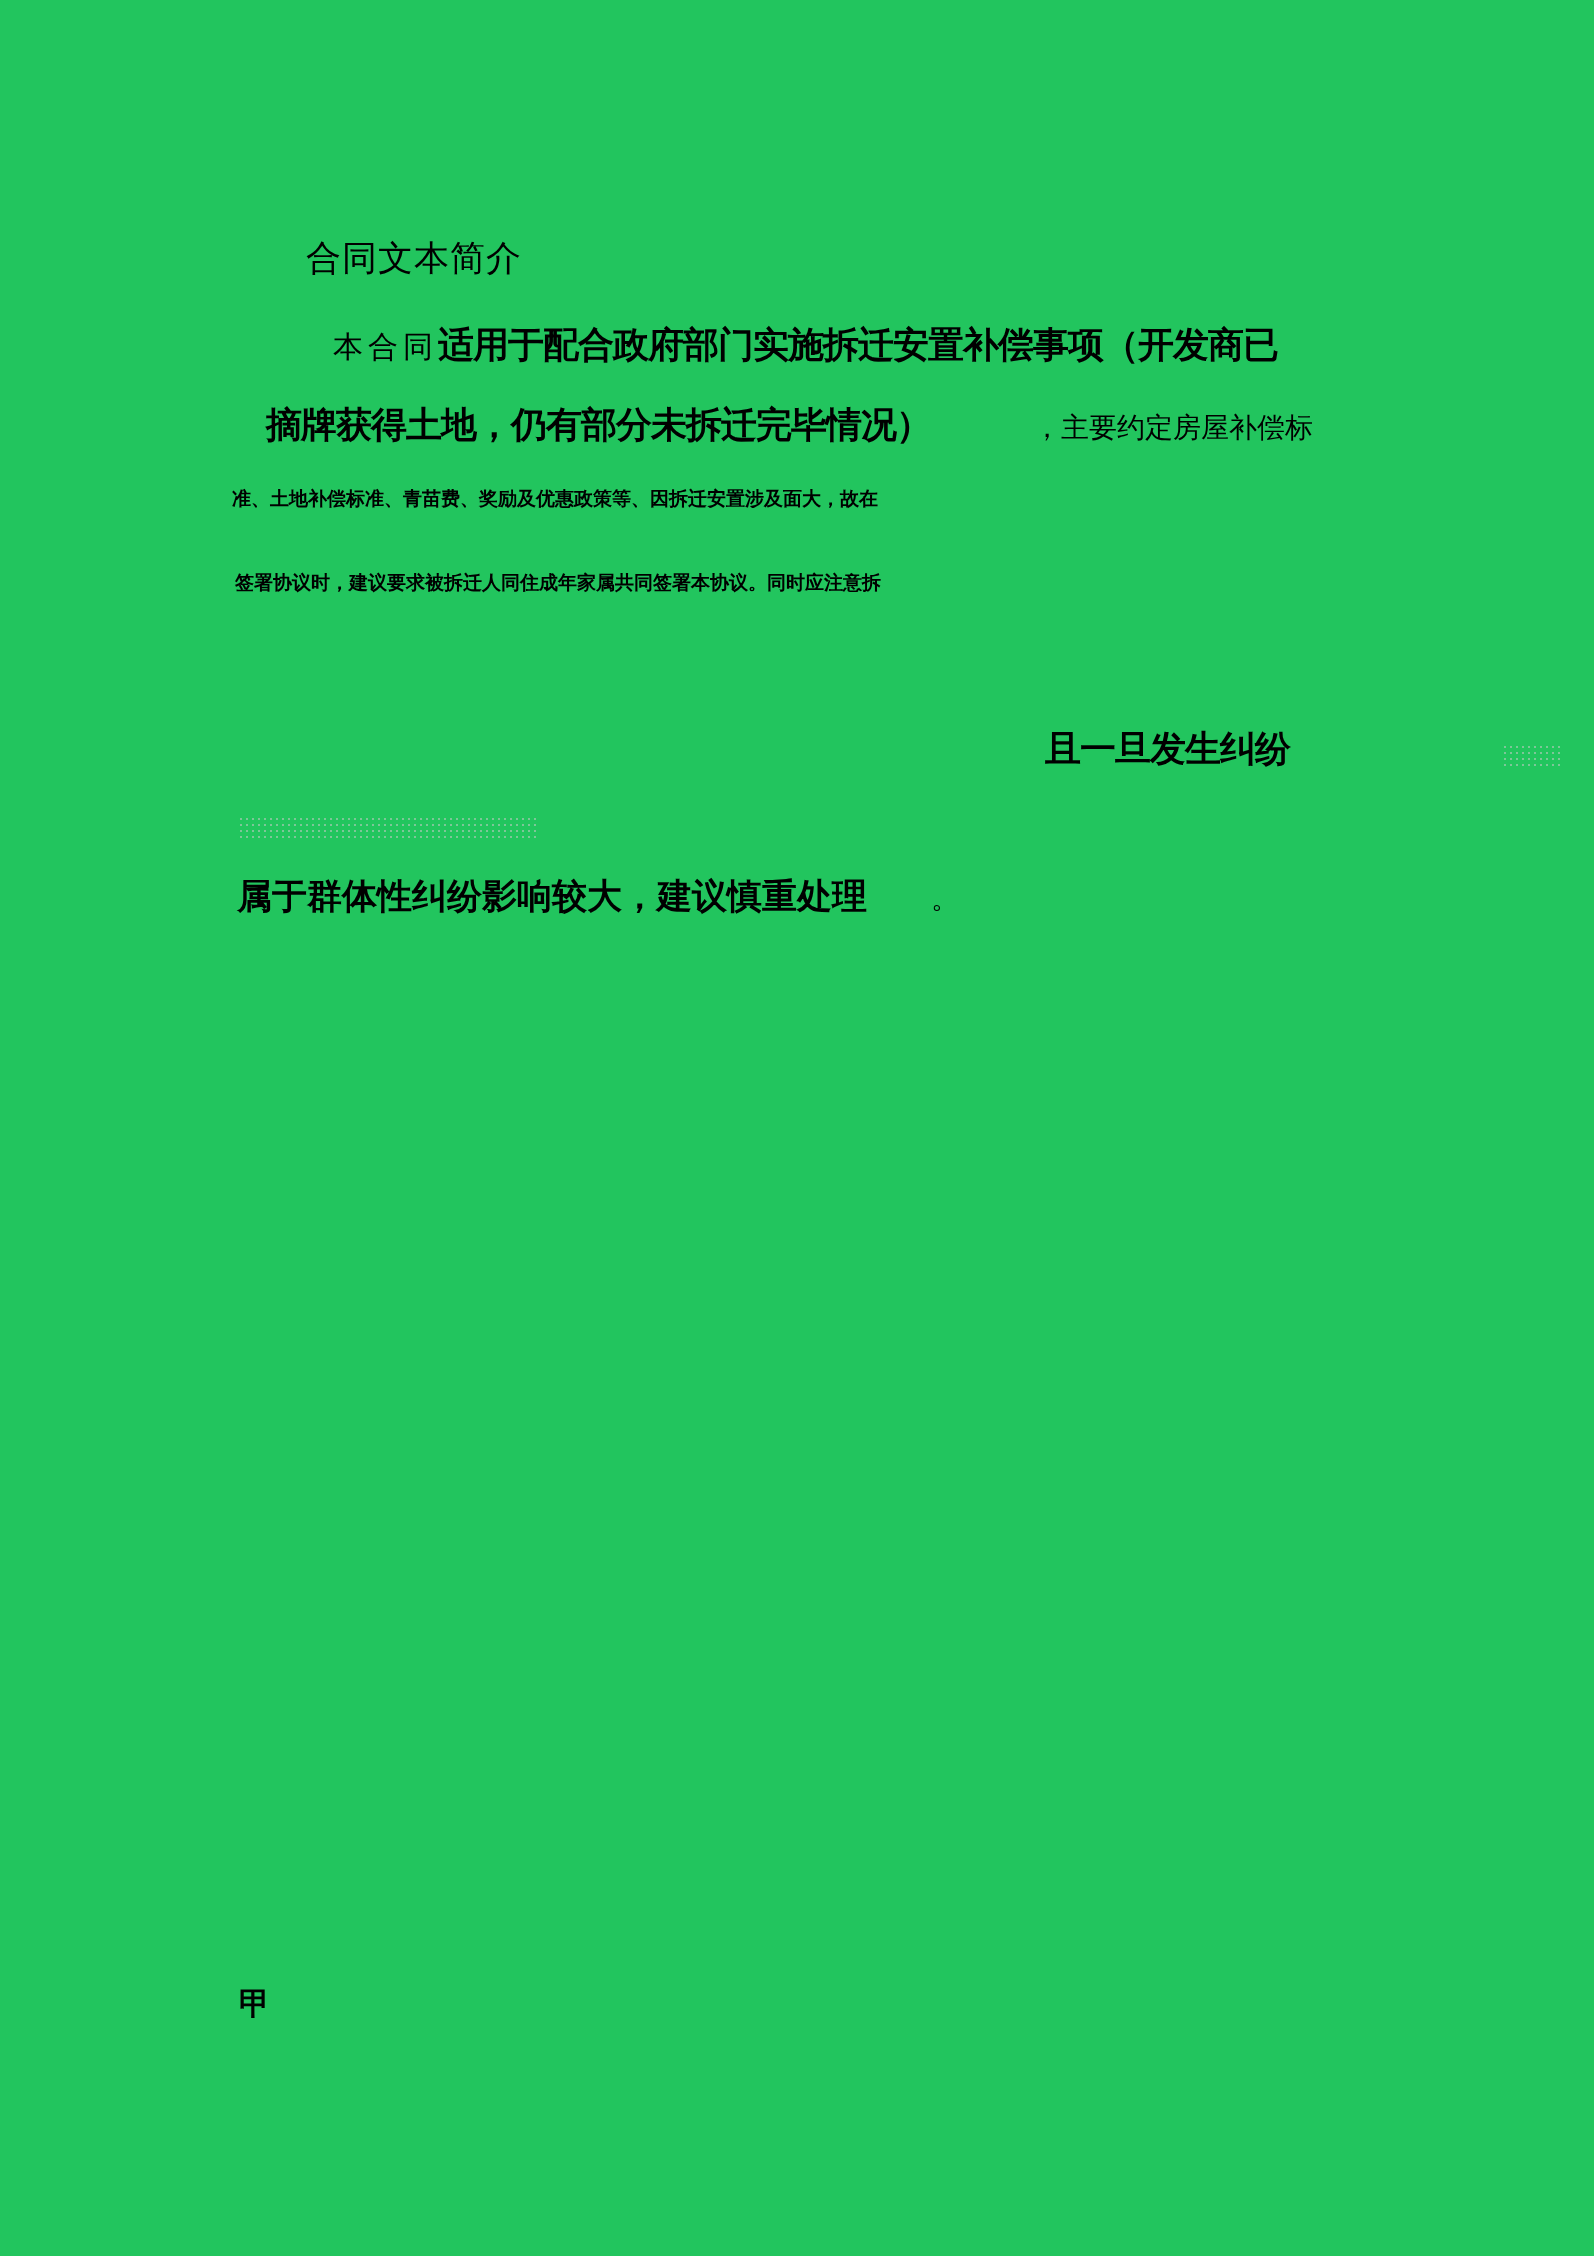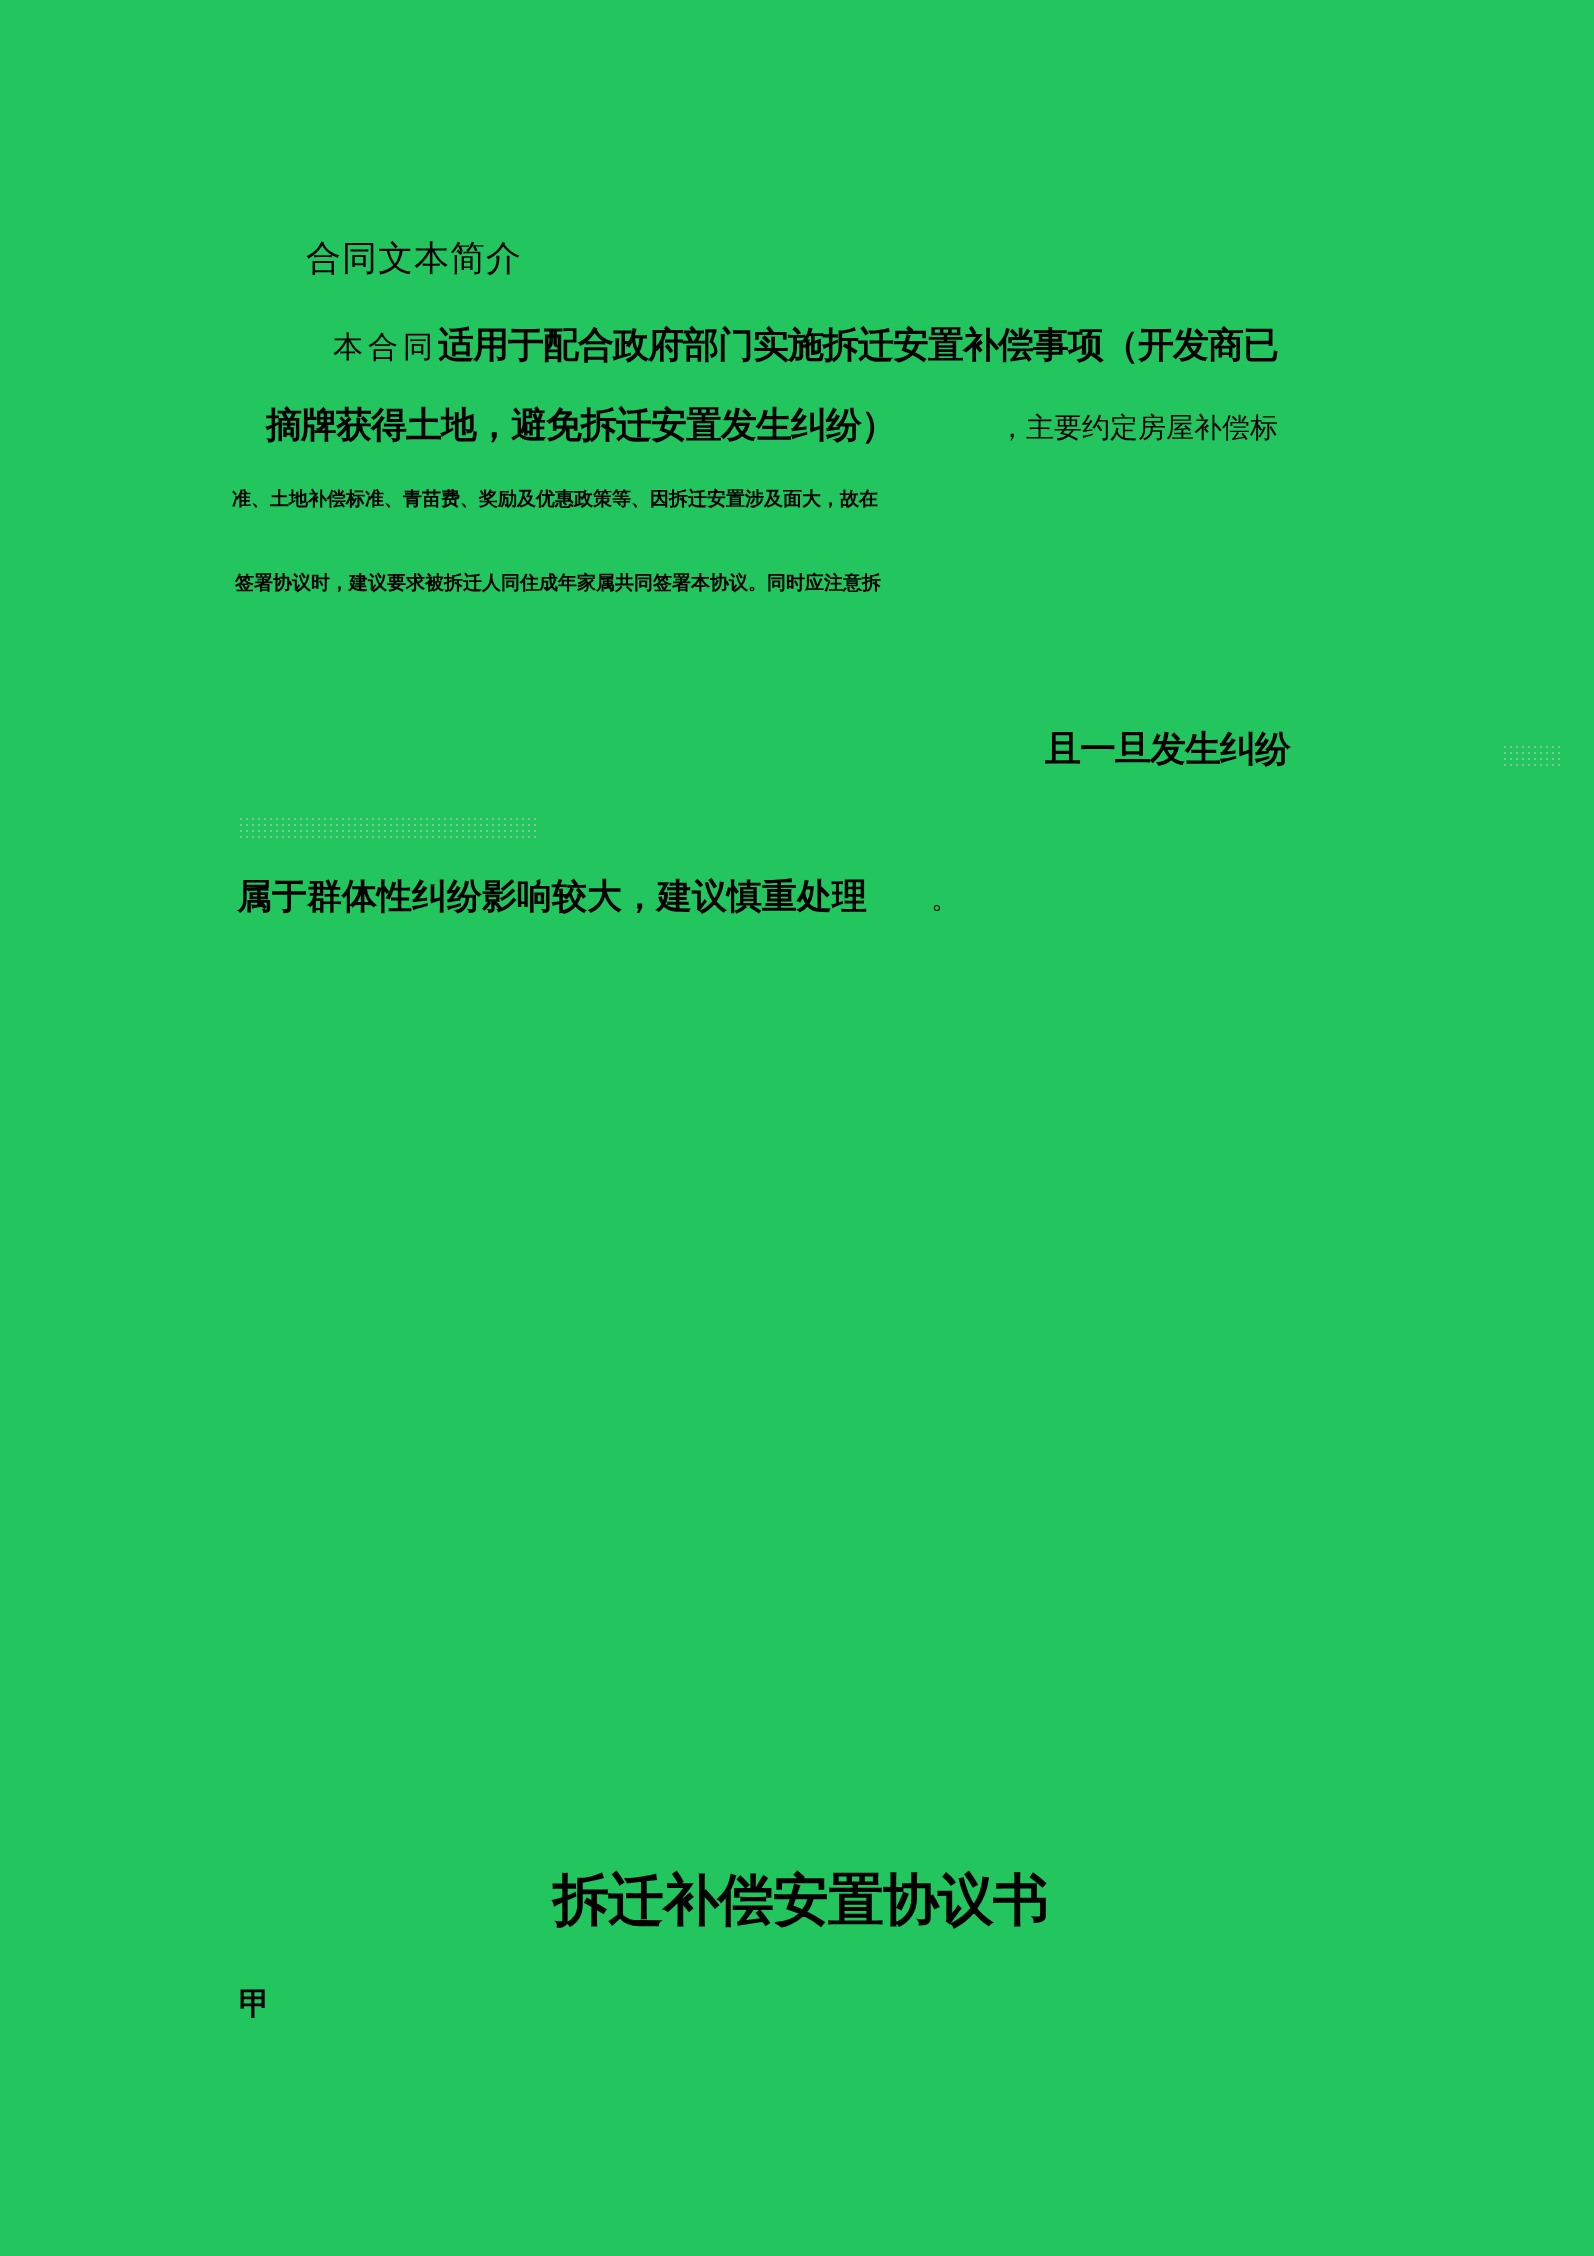--- a/index.html
+++ b/index.html
@@ -71,34 +71,33 @@
 
 <div class="page">
 
   <div class="abs intro-heading">合同文本简介</div>
 
   <div class="abs para-line1">
     <span class="small-lead">本合同</span><span class="emphasis">适用于配合政府部门实施拆迁安置补偿事项（开发商已</span>
   </div>
 
   <div class="abs para-line2">
-    <span class="emphasis">摘牌获得土地，避免拆迁安置发生纠纷）</span><span class="spacer-102"></span><span class="note-small">，主要约定房屋补偿标</span>
+    <span class="emphasis">摘牌获得土地，仍有部分未拆迁完毕情况）</span><span class="spacer-102"></span><span class="note-small">，主要约定房屋补偿标</span>
   </div>
 
   <div class="abs body-line body-line3">准、土地补偿标准、青苗费、奖励及优惠政策等、因拆迁安置涉及面大，故在</div>
 
   <div class="abs body-line body-line4">签署协议时，建议要求被拆迁人同住成年家属共同签署本协议。同时应注意拆</div>
 
 
   <div class="abs callout">且一旦发生纠纷</div>
 
   <div class="faint-dots dots-small"></div>
   <div class="faint-dots dots-main"></div>
 
   <div class="abs conclusion">
     <span>属于群体性纠纷影响较大，建议慎重处理</span><span class="spacer-64"></span><span class="period-small">。</span>
   </div>
 
-  <div class="abs main-title">拆迁补偿安置协议书</div>
 
   <div class="abs party">甲</div>
 
 </div>
 
 </body></html>

